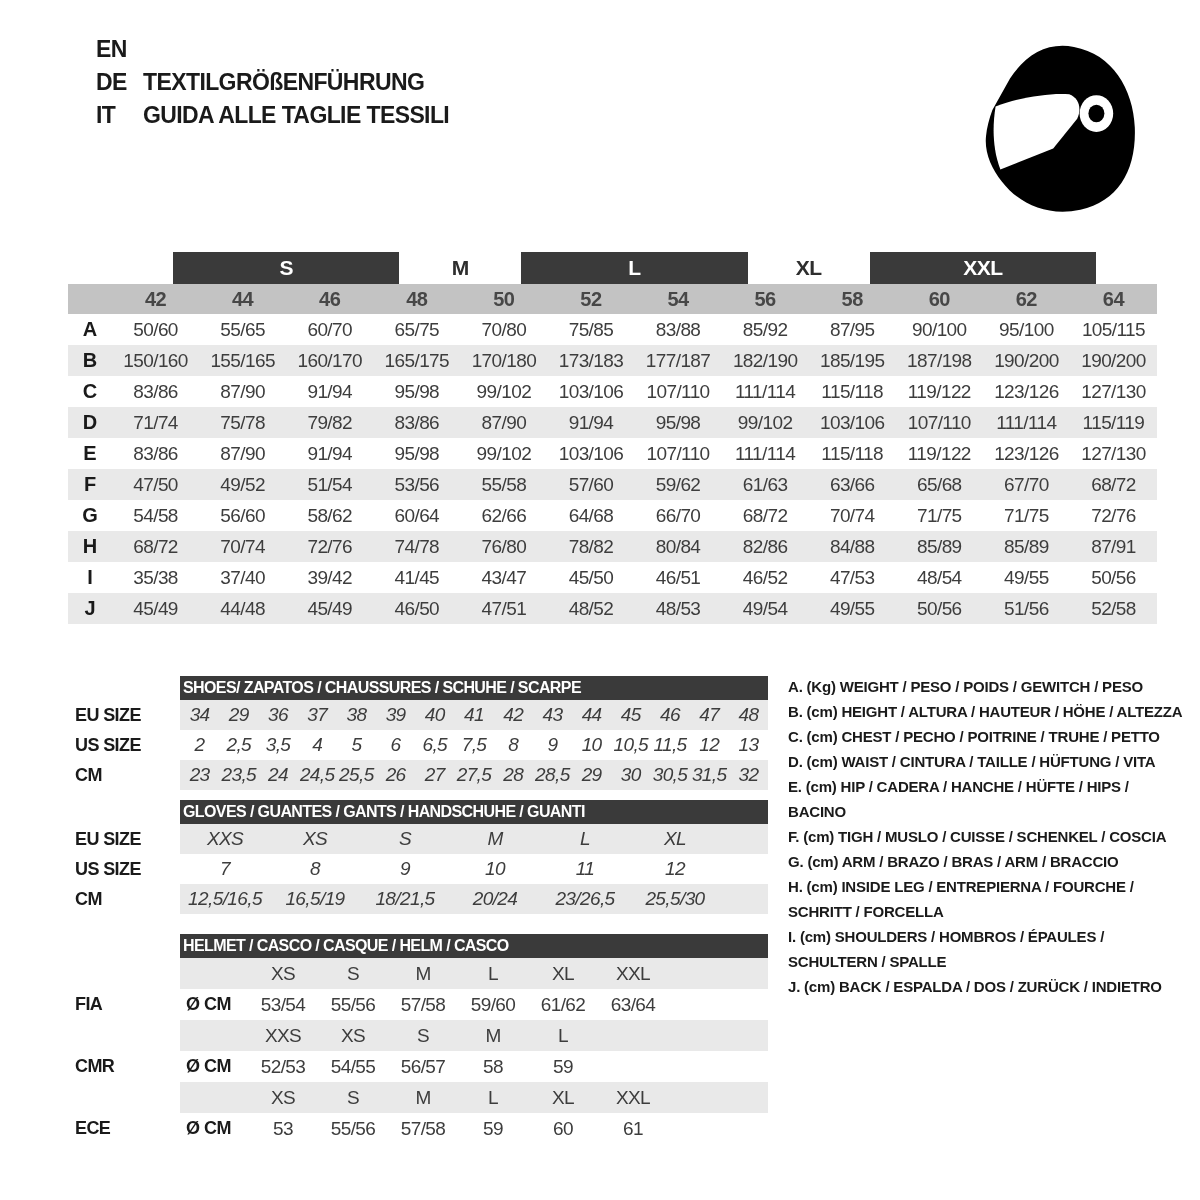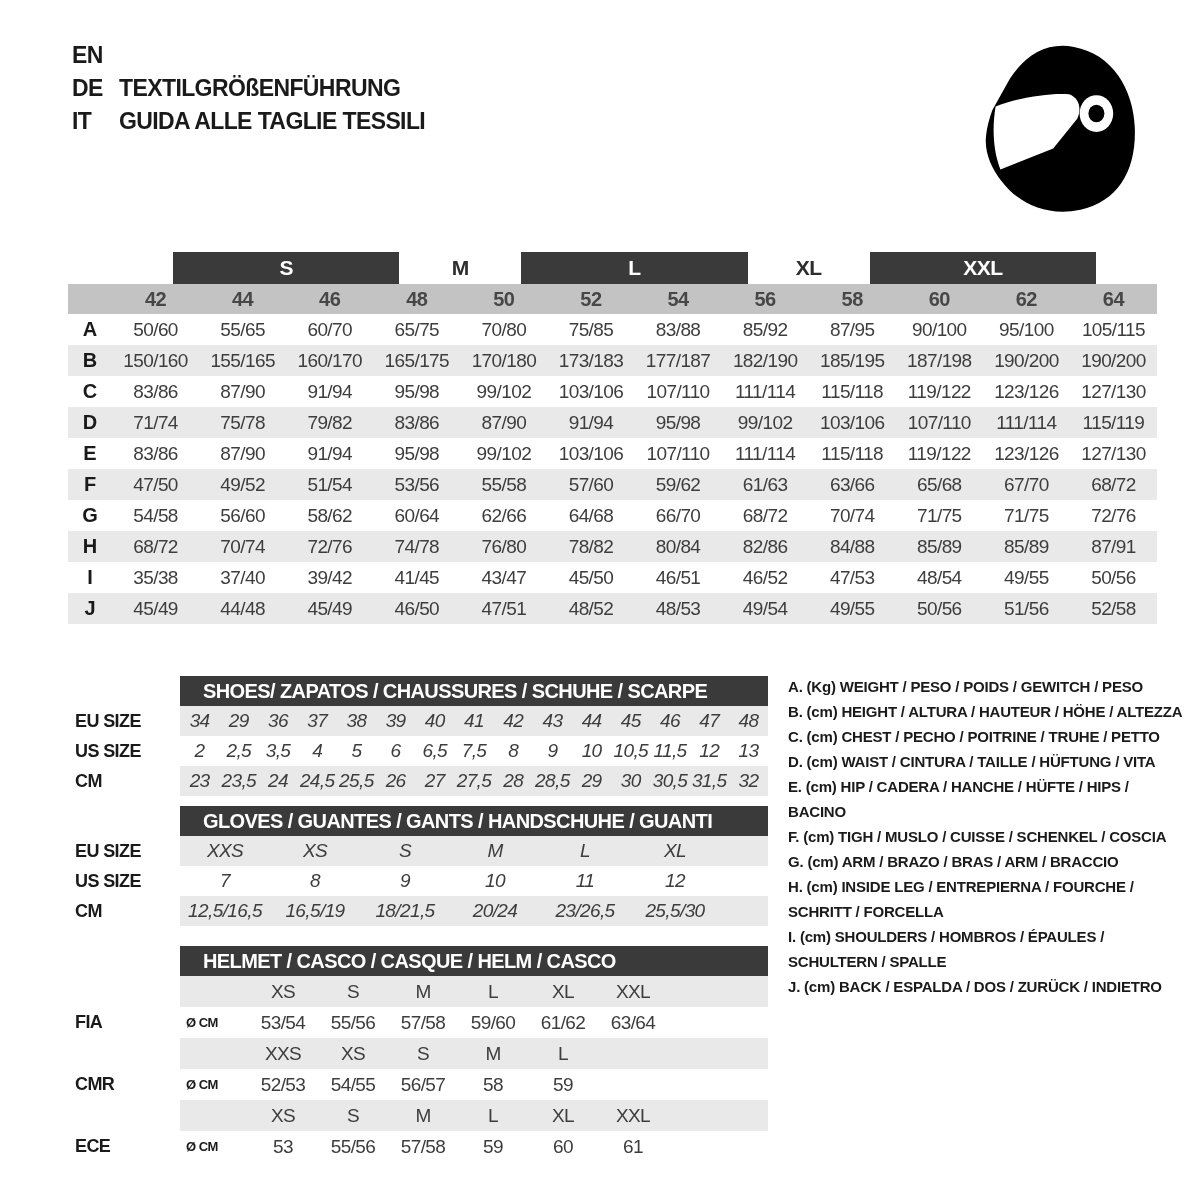--- a/index.html
+++ b/index.html
@@ -5,21 +5,21 @@
   :root{
     --dark_bar:#3a3a3a; --number_band:#c3c3c3; --row_stripe:#e9e9e9;
     --text:#3d3d3d; --label_text:#1a1a1a; --bar_text:#ffffff;
   }
   *{box-sizing:border-box;}
   body{margin:0;background:#fff;font-family:"Liberation Sans",sans-serif;color:var(--text);}
   .page{position:relative;width:1200px;height:1200px;background:#fff;overflow:hidden;}
 
   
   .langs{position:absolute;left:72px;top:36px;}
-  .lang-row{display:flex;height:33px;align-items:flex-end;}
+  .lang-row{display:flex;height:33px;align-items:flex-start;margin-left:24px;}
   .lang-code,.lang-title{font-weight:bold;font-size:23px;color:var(--label_text);letter-spacing:-0.6px;white-space:nowrap;}
   .lang-code{width:47px;flex:none;}
 
   
   .helmet-icon{position:absolute;left:978px;top:40px;width:160px;height:175px;}
   .helmet-icon svg{width:100%;height:100%;}
 
   
   .textile{position:absolute;left:68px;top:252px;width:1089px;}
   .grid13{display:grid;grid-template-columns:44px repeat(12,1fr);}
@@ -37,33 +37,33 @@
   .t-rows div.t-row:nth-of-type(even){background:var(--row_stripe);}
   .letter{display:flex;align-items:center;justify-content:center;font-weight:bold;font-size:20px;color:var(--label_text);}
   .cell{display:flex;align-items:center;justify-content:center;font-size:19px;color:var(--text);letter-spacing:-0.6px;white-space:nowrap;}
 
   
   .lower{position:absolute;left:68px;top:676px;width:700px;}
   .sub{margin:0;}
   .sub.gloves{margin-top:10px;} .sub.helmet{margin-top:20px;}
   .bar-row{display:flex;}
   .bar-row::before{content:"";width:112px;flex:none;}
-  .bar{flex:1;height:30px;background:var(--dark_bar);color:var(--bar_text);display:flex;align-items:center;
-       font-weight:bold;font-size:20px;letter-spacing:-0.6px;padding-left:23px;white-space:nowrap;}
+  .bar{flex:1;height:24px;background:var(--dark_bar);color:var(--bar_text);display:flex;align-items:center;
+       font-weight:bold;font-size:16px;letter-spacing:-0.6px;padding-left:3px;white-space:nowrap;}
   .s-row,.h-row{display:flex;height:30px;}
   .h-row{height:31px;}
   .s-label{width:112px;flex:none;display:flex;align-items:center;padding-left:7px;
            font-weight:bold;font-size:18px;color:var(--label_text);letter-spacing:-0.6px;white-space:nowrap;text-align:center;}
   .s-body{flex:1;display:grid;font-style:italic;}
   .shoes .s-body{grid-template-columns:repeat(15,1fr);}
   .gloves .s-body{grid-template-columns:repeat(6,90px) 1fr;}
   .sub .s-rows div.s-row:nth-of-type(odd) .s-body{background:var(--row_stripe);}
   .h-body{flex:1;display:grid;grid-template-columns:68px repeat(6,70px) 1fr;}
   .h-body[data-type="sizes"]{background:var(--row_stripe);}
-  .h-unit{display:flex;align-items:center;font-weight:bold;font-size:13px;color:var(--label_text);letter-spacing:-0.5px;padding-left:6px;white-space:nowrap;}
+  .h-unit{display:flex;align-items:center;font-weight:bold;font-size:18px;color:var(--label_text);letter-spacing:-0.5px;padding-left:6px;white-space:nowrap;}
 
   
   .legend{position:absolute;left:788px;top:674px;width:398px;}
   .legend-item{font-weight:bold;font-size:15px;line-height:25px;color:var(--label_text);letter-spacing:-0.2px;}
 </style>
 </head>
 <body>
 
 <div class="page">
 

